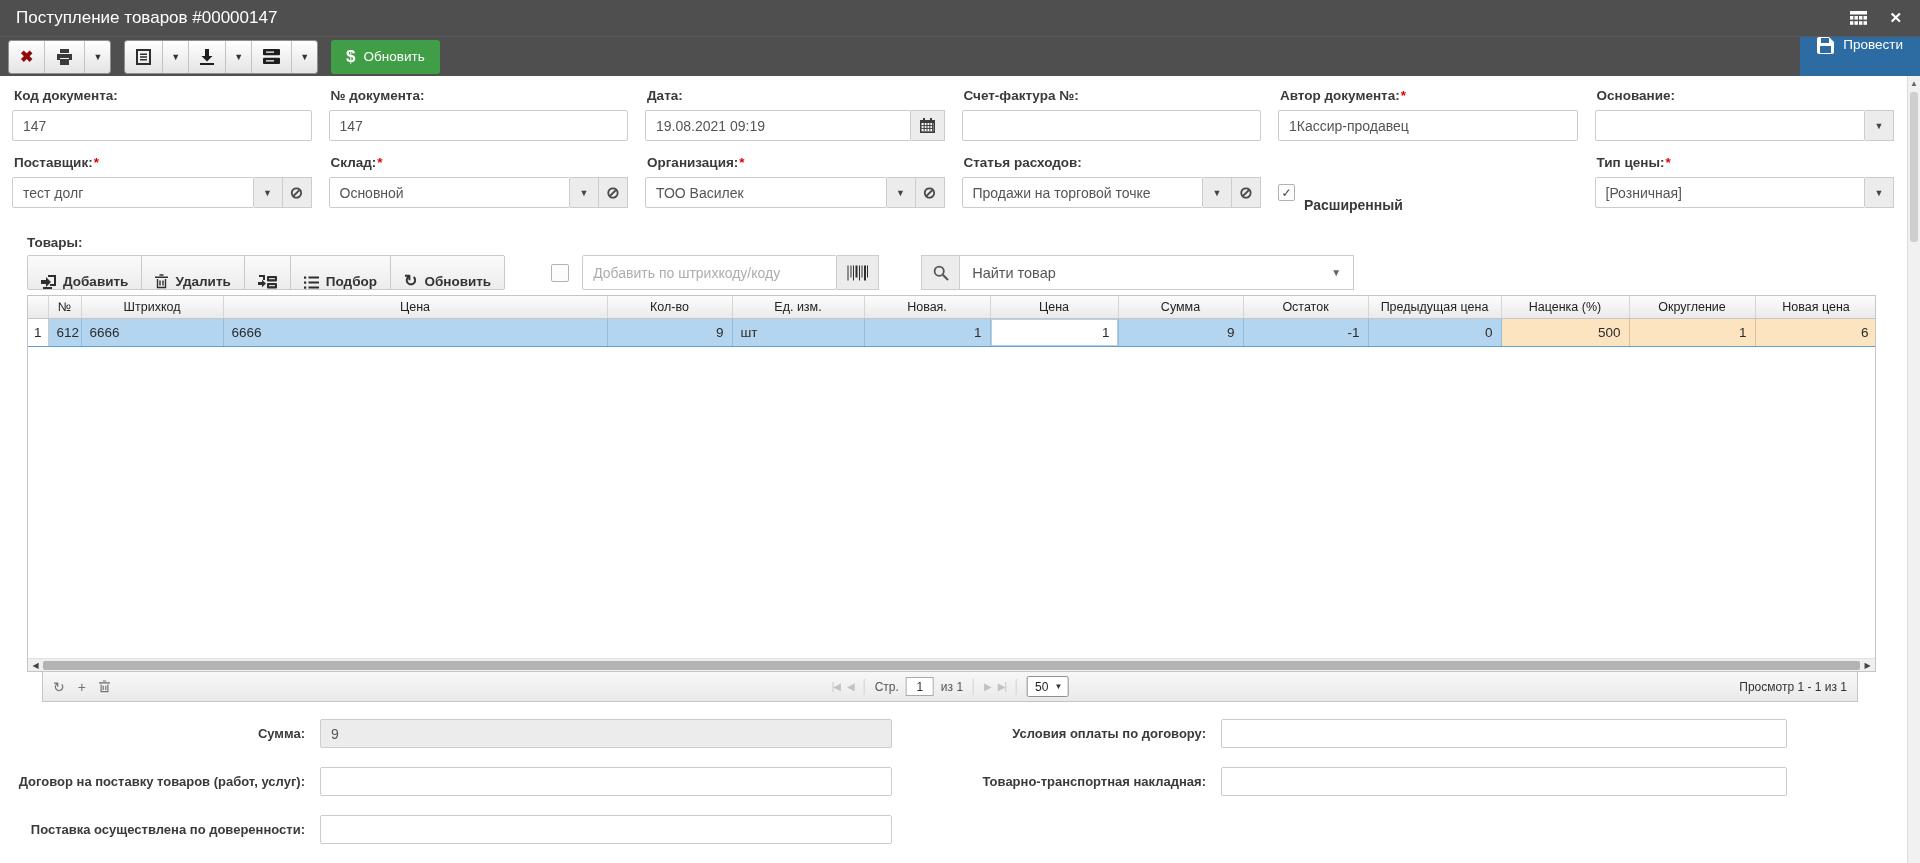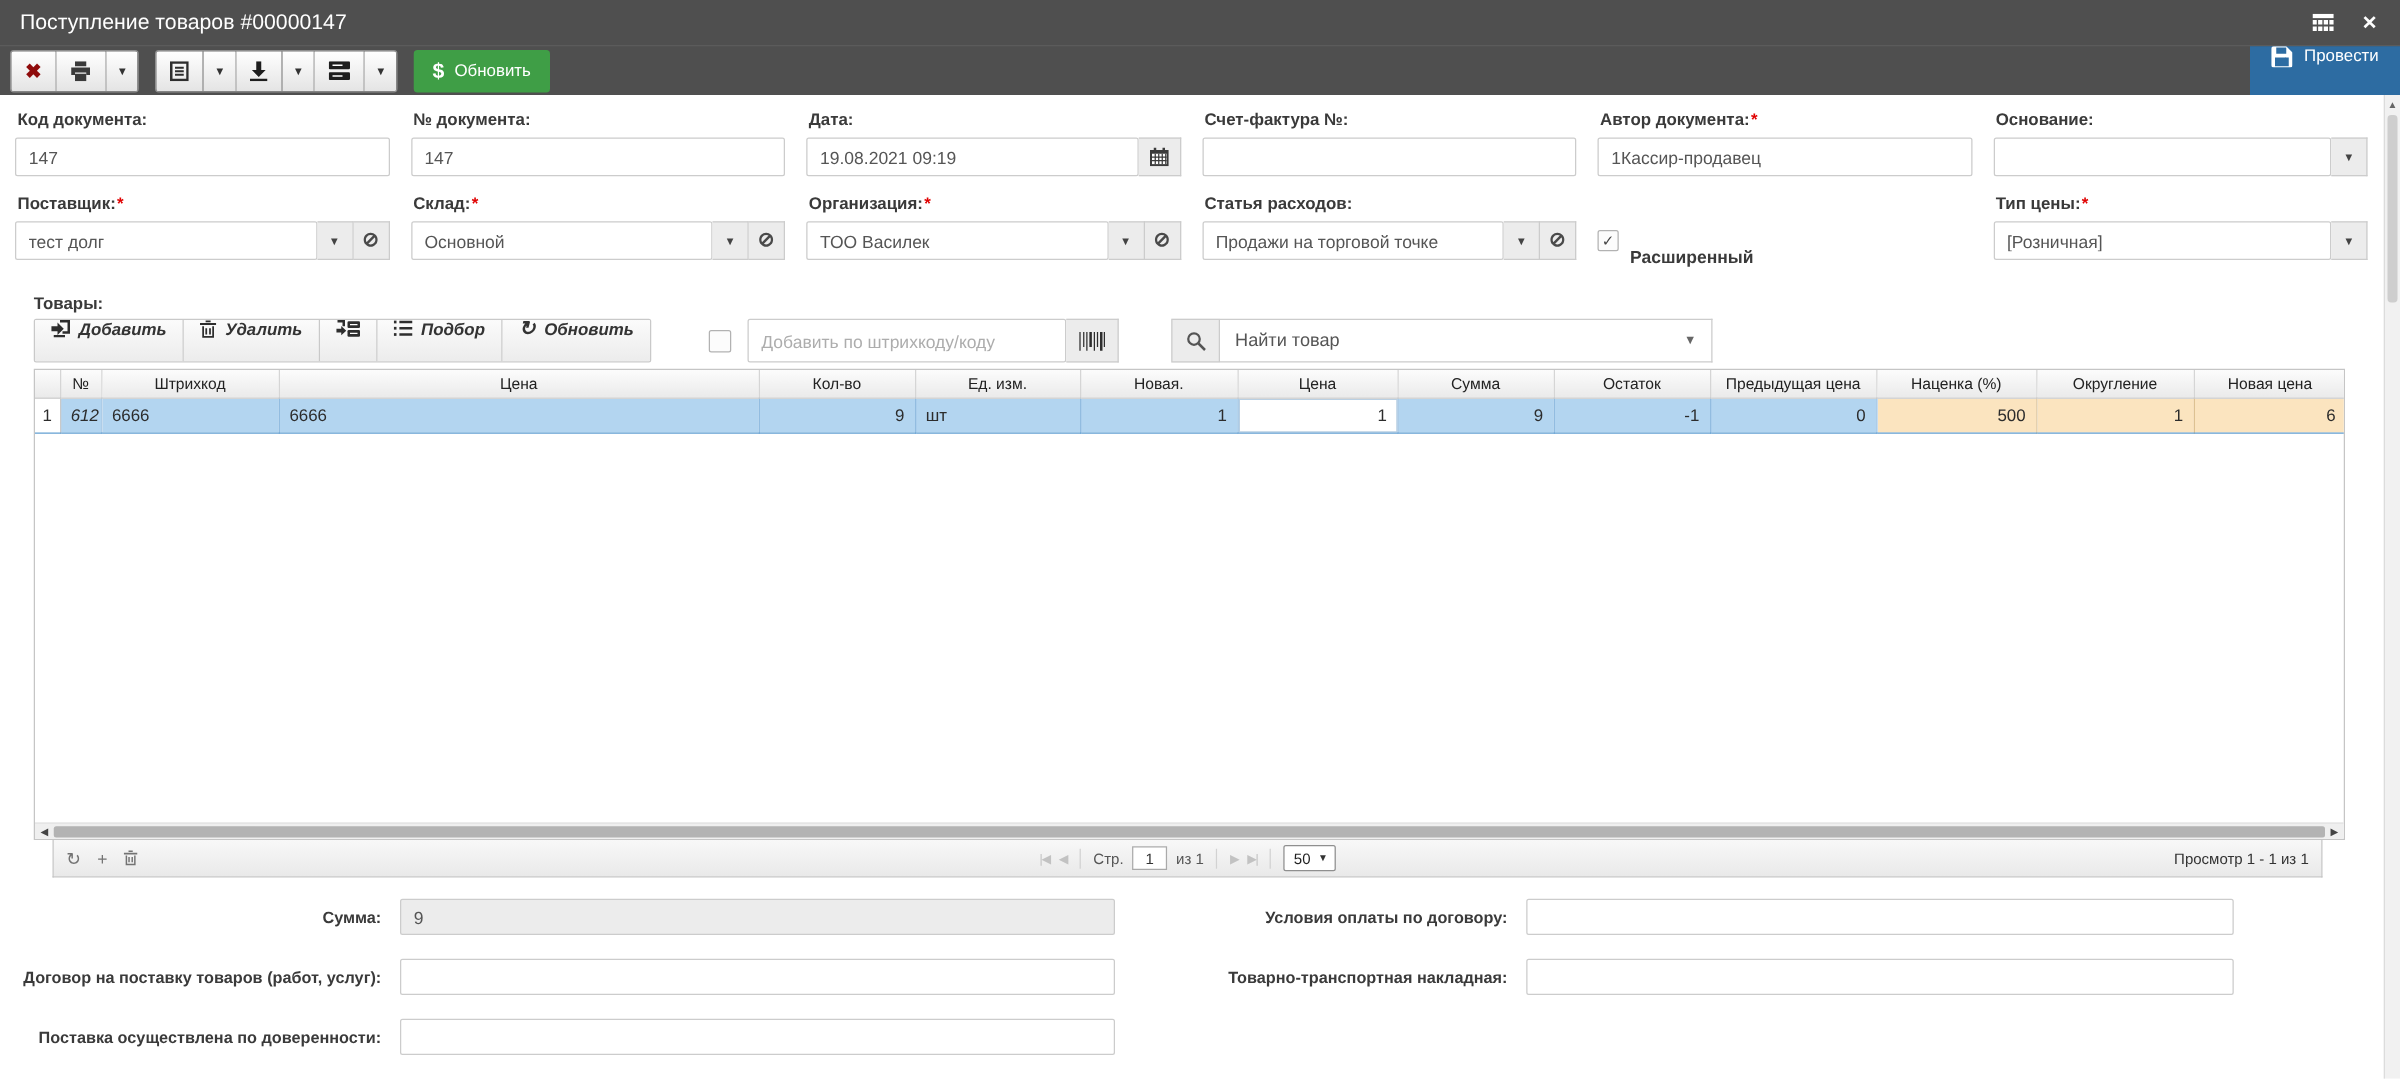--- a/index.html
+++ b/index.html
@@ -40,40 +40,40 @@
   .seg .cd { font-size:9px; color:#444; }
   .seg .clr { font-size:16px; color:#4a4a4a; font-weight:700; line-height:1; }
   .cb-wrap { display:flex; align-items:flex-end; }
   .cb-inner { display:flex; align-items:center; gap:9px; height:31px; }
   .cbx { width:17px; height:17px; border:1px solid #b2b2b2; border-radius:2px; background:#fcfcfc; display:flex; align-items:center; justify-content:center; font-size:12px; color:#444; cursor:pointer; }
   .cb-label { font-size:14px; font-weight:700; color:#3a3a3a;margin-top:24px; }
   
   .goods-label { margin:27px 0 5px 15px; font-size:13.5px; font-weight:700; color:#3a3a3a; }
   .gtb { display:flex; align-items:center; margin-left:15px; height:35px; }
   .gbtns { display:flex; border:1px solid #c9c9c9; border-radius:2px; overflow:hidden; height:35px; }
-  .gbtn { display:flex; align-items:flex-start; gap:7px; padding:0 13px; background:linear-gradient(#fbfbfb,#ececec); border-left:1px solid #c9c9c9; font-size:13.5px; font-weight:700; color:#333; cursor:pointer; white-space:nowrap;font-style:italic; }
+  .gbtn { display:flex; align-items:flex-end; gap:7px; padding:0 13px; background:linear-gradient(#fbfbfb,#ececec); border-left:1px solid #c9c9c9; font-size:13.5px; font-weight:700; color:#333; cursor:pointer; white-space:nowrap; }
   .gbtn:first-child { border-left:none; }
   .refresh-glyph { font-size:16px; font-weight:700; line-height:1; }
   .gcb { margin-left:46px; }
   .gcb .cbx { width:18px; height:18px; }
   .barcode-wrap { display:flex; margin-left:13px; height:35px; width:297px; }
   .bc-btn { width:42px; height:100%; background:#ececec; border:1px solid #ccc; border-left:none; display:flex; align-items:center; justify-content:center; cursor:pointer; }
   .search-wrap { display:flex; margin-left:42px; height:35px; }
   .mag-btn { width:39px; height:100%; background:#ececec; border:1px solid #ccc; display:flex; align-items:center; justify-content:center; cursor:pointer; }
   .search-box { width:394px; border:1px solid #ccc; border-left:none; background:#fff; display:flex; align-items:center; justify-content:space-between; padding:0 12px; font-size:14.5px; color:#555; cursor:pointer; }
   .search-box .cd { font-size:10px; color:#666; }
   
   .grid-wrap { margin:5px 18px 0 15px; }
   .grid { border:1px solid #c5c5c5; height:377px; position:relative; background:#fff; overflow:hidden; }
   table.g { border-collapse:collapse; table-layout:fixed; width:1849px; }
   table.g th { height:22px; background:linear-gradient(#fcfcfc,#eaeaea); border-right:1px solid #d5d5d5; border-bottom:1px solid #c6c6c6; font-size:12.5px; font-weight:400; color:#222; padding:0 4px; white-space:nowrap; overflow:hidden; }
   table.g td { height:28px; font-size:13.5px; color:#2c2c2c; padding:0 8px; background:#b3d5f0; border-top:1px solid #63a0d2; border-bottom:1px solid #63a0d2; border-right:1px solid #92bce0; white-space:nowrap; overflow:hidden; }
   td.rowhdr { background:#fff !important; border-right:1px solid #c9c9c9 !important; text-align:center; font-size:13px; color:#333; padding:0 2px !important; }
   td.num { text-align:right; }
-  td.center { text-align:center;font-style:italic; }
+  td.center { text-align:center; }
   td.edit { background:#fff !important; box-shadow:inset 0 0 0 1px #b9cfe2; }
   td.orange { background:#fbe4bf !important; color:#b9791c; border-right:1px solid #ddc192 !important; }
   .hscroll { position:absolute; left:0; right:0; bottom:0; height:13px; background:#efefef; border-top:1px solid #e2e2e2; display:flex; align-items:center; }
   .hs-arrow { width:15px; text-align:center; font-size:8px; color:#444; line-height:13px; }
   .hs-thumb { flex:1; height:9px; background:#b3b3b3; border-radius:2px; }
   
   .grid-footer { margin:0 18px 0 15px; height:30px; border:1px solid #c5c5c5; border-top:none; background:linear-gradient(#f8f8f8,#e9e9e9); display:flex; align-items:center; position:relative; padding:0 10px; }
   .gf-left { display:flex; align-items:center; gap:13px; color:#737373; }
   .gf-left .g-ic { font-size:14px; cursor:pointer; line-height:1; }
   .pager { position:absolute; left:50%; transform:translateX(-50%); display:flex; align-items:center; gap:7px; font-size:12px; color:#555; }

